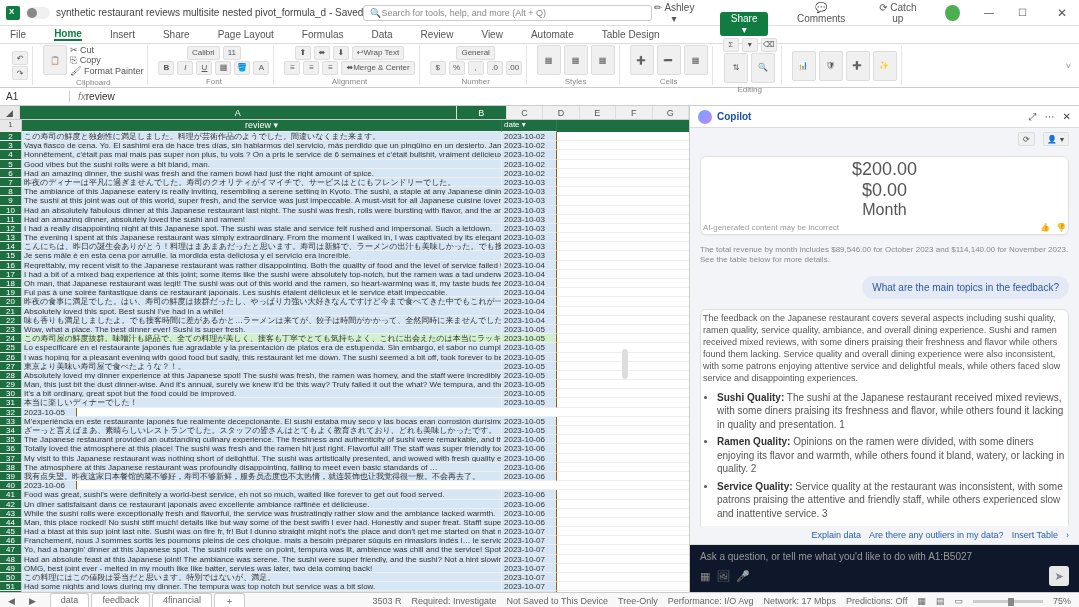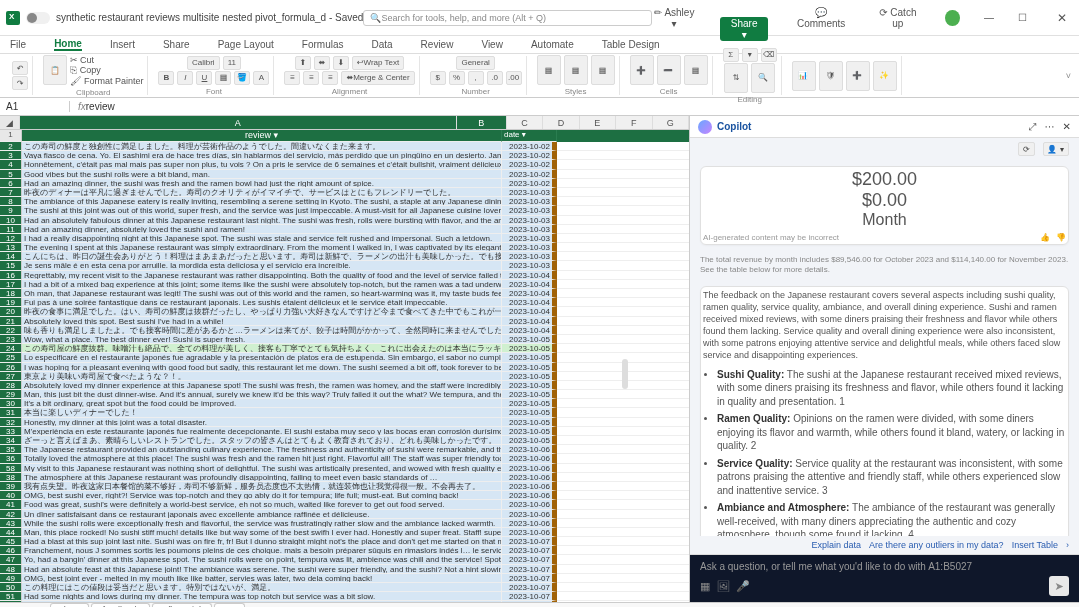--- a/index.html
+++ b/index.html
@@ -1,19 +1,19 @@
 <!DOCTYPE html>
 <html><head>
 <meta charset="utf-8">
 <style>
 * { margin:0; padding:0; box-sizing:border-box; font-family:"Segoe UI",Arial,sans-serif; }
 body { width:1079px; height:607px; background:#f5f5f5; overflow:hidden; position:relative; }
 
 
-.titlebar { height:36px; background:#fff; display:flex; align-items:center; padding:0 6px; font-size:10px; color:#444; border-bottom:1px solid #e0e0e0; }
+.titlebar { height:26px; background:#fff; display:flex; align-items:center; padding:0 6px; font-size:10px; color:#444; border-bottom:1px solid #e0e0e0; }
 .titlebar .tb-left { display:flex; align-items:center; gap:6px; flex:0 0 auto; }
 .excel-icon { width:14px; height:14px; background:#107c41; border-radius:2px; position:relative; }
 .excel-icon::after { content:"X"; color:#fff; font-size:8px; font-weight:bold; position:absolute; left:3px; top:1px; }
 .autosave { background:#f0f0f0; border-radius:8px; width:24px; height:12px; position:relative; }
 .autosave::after { content:""; width:10px; height:10px; background:#888; border-radius:50%; position:absolute; left:1px; top:1px; }
 .titlebar .search { margin:0 auto; width:300px; height:16px; background:#fff; border:1px solid #ccc; border-radius:3px; font-size:9px; color:#888; padding:0 6px; display:flex; align-items:center; }
 .tb-right { display:flex; align-items:center; gap:24px; margin-left:auto; font-size:10px; color:#555;text-align:center; }
 .avatar { width:16px; height:16px; background:#4caf50; border-radius:50%; }
 .share-btn { background:#107c41; color:#fff; padding:1px 8px; border-radius:3px; font-size:10px;margin-top:23px; }
 .close-btn { font-size:12px; padding:0 6px; }
@@ -54,21 +54,21 @@
 .grid-head2 .rowhdr { width:22px; background:#e8e8e8; color:#555; border-right:1px solid #ccc; text-align:center; }
 .grid-head2 .cell-a { width:480px; text-align:center; padding:0 4px; border-right:1px solid #2a7d50; }
 .grid-head2 .cell-b { width:55px; text-align:left; border-right:1px solid #2a7d50; }
 .rows { overflow:hidden; }
 .row { display:flex; height:9.2px; font-size:8px; line-height:9px; color:#333; }
 .row.sel .cell-a, .row.sel .cell-b { background:#d6e6f4; }
 .row.active .cell-a, .row.active .cell-b { background:#d0f0d0; }
 .rowhdr { width:22px; background:#e8e8e8; color:#555; border-right:1px solid #ccc; border-bottom:1px solid #eee; text-align:center; font-size:8px; }
 .rowhdr.sel { background:#1d6f42; color:#fff; }
 .cell-a { width:480px; padding:0 2px; border-right:1px solid #eee; border-bottom:1px solid #eee; white-space:nowrap; overflow:hidden; }
-.cell-b { width:55px; padding:0 2px; border-right:5px solid #a16207; border-bottom:1px solid #eee; text-align:right; font-size:8px; }
+.cell-b { width:55px; padding:0 2px; border-right:1px solid #a16207; border-bottom:1px solid #eee; text-align:left; font-size:8px; }
 .cell-rest { flex:1; border-bottom:1px solid #eee; }
 .resize-handle { position:absolute; left:622px; top:50%; width:6px; height:30px; background:#ddd; border-radius:3px; cursor:col-resize; }
 
 
 .copilot { width:390px; background:#f2f4f8; border-left:1px solid #ccc; display:flex; flex-direction:column; font-size:10px; color:#444; }
 .cp-header { height:22px; display:flex; align-items:center; justify-content:space-between; padding:0 8px; border-bottom:1px solid #ddd; background:#fff; }
 .cp-header .title { display:flex; gap:5px; align-items:center; font-weight:600; color:#1a53a0; }
 .cp-logo { width:14px; height:14px; border-radius:50%; background:linear-gradient(135deg,#6aa6ff,#c585ff); }
 .cp-body { flex:1; overflow-y:auto; padding:6px 10px; display:flex; flex-direction:column; gap:10px; }
 .card { background:#fff; border:1px solid #e0e0e0; border-radius:6px; padding:2px; box-shadow:0 1px 2px rgba(0,0,0,0.04); }
@@ -450,21 +450,20 @@
           <div class="cell-rest"></div>
         </div>
         <div class="row sel">
           <div class="rowhdr sel">31</div>
           <div class="cell-a">本当に楽しいディナーでした！</div>
           <div class="cell-b">2023-10-05</div>
           <div class="cell-rest"></div>
         </div>
         <div class="row sel">
           <div class="rowhdr sel">32</div>
-          <div class="cell-a">Honestly, my dinner at this joint was a total disaster.</div>
           <div class="cell-b">2023-10-05</div>
           <div class="cell-rest"></div>
         </div>
         <div class="row sel">
           <div class="rowhdr sel">33</div>
           <div class="cell-a">M'experiència en este restaurante japonés fue realmente decepcionante. El sushi estaba muy seco y las bocas eran corrosión durísimo. Además, el servicio fue lento y poco amable.</div>
           <div class="cell-b">2023-10-05</div>
           <div class="cell-rest"></div>
         </div>
         <div class="row sel">
@@ -479,40 +478,39 @@
           <div class="cell-b">2023-10-06</div>
           <div class="cell-rest"></div>
         </div>
         <div class="row sel">
           <div class="rowhdr sel">36</div>
           <div class="cell-a">Totally loved the atmosphere at this place! The sushi was fresh and the ramen hit just right. Flavorful all! The staff was super friendly too making the whole experience even better! :)</div>
           <div class="cell-b">2023-10-06</div>
           <div class="cell-rest"></div>
         </div>
         <div class="row sel">
-          <div class="rowhdr sel">58</div>
+          <div class="rowhdr sel">37</div>
           <div class="cell-a">My visit to this Japanese restaurant was nothing short of delightful. The sushi was artistically presented, and wowed with fresh quality every time. The atmosphere was peaceful and the staff perfectly corr…</div>
           <div class="cell-b">2023-10-06</div>
           <div class="cell-rest"></div>
         </div>
         <div class="row sel">
           <div class="rowhdr sel">38</div>
           <div class="cell-a">The atmosphere at this Japanese restaurant was profoundly disappointing, failing to meet even basic standards of …</div>
           <div class="cell-b">2023-10-06</div>
           <div class="cell-rest"></div>
         </div>
         <div class="row sel">
           <div class="rowhdr sel">39</div>
           <div class="cell-a">我有点失望。昨夜这家日本餐馆的菜不够好，寿司不够新鲜，服务员态度也不太热情，就连装饰也让我觉得很一般。不会再去了。</div>
           <div class="cell-b">2023-10-06</div>
           <div class="cell-rest"></div>
         </div>
         <div class="row sel">
           <div class="rowhdr sel">40</div>
-          <div class="cell-a">OMG, best sushi ever, right?! Service was top-notch and they go ably do it for tempura; life full; must-eat. But coming back!</div>
           <div class="cell-b">2023-10-06</div>
           <div class="cell-rest"></div>
         </div>
         <div class="row sel">
           <div class="rowhdr sel">41</div>
           <div class="cell-a">Food was great, sushi's were definitely a world-best service, eh not so much, waited like forever to get out food served.</div>
           <div class="cell-b">2023-10-06</div>
           <div class="cell-rest"></div>
         </div>
         <div class="row sel">
@@ -608,20 +606,21 @@
         <div class="month-label">Month</div>
         <div class="ai-note">
             <span>AI-generated content may be incorrect</span>
             <span class="icons">
               <span>👍</span>
               <span>👎</span>
             </span>
           </div>
       </div>
       <div class="small-note">The total revenue by month includes $89,546.00 for October 2023 and $114,140.00 for November 2023. See the table below for more details.</div>
+      <div class="user-bubble">What are the main topics in the feedback?</div>
       <div class="card">
         <div class="small-note" style="font-size:9px;color:#555;line-height:1.35;margin-bottom:6px;">The feedback on the Japanese restaurant covers several aspects including sushi quality, ramen quality, service quality, ambiance, and overall dining experience. Sushi and ramen received mixed reviews, with some diners praising their freshness and flavor while others found them lacking. Service quality and overall dining experience were also inconsistent, with some patrons enjoying attentive service and delightful meals, while others faced slow service and disappointing experiences.</div>
         <ul class="bullets" id="bullets">
             <li><b>Sushi Quality:</b> The sushi at the Japanese restaurant received mixed reviews, with some diners praising its freshness and flavor, while others found it lacking in quality and presentation. 1</li>
             <li><b>Ramen Quality:</b> Opinions on the ramen were divided, with some diners enjoying its flavor and warmth, while others found it bland, watery, or lacking in quality. 2</li>
             <li><b>Service Quality:</b> Service quality at the restaurant was inconsistent, with some patrons praising the attentive and friendly staff, while others experienced slow and inattentive service. 3</li>
             <li><b>Ambiance and Atmosphere:</b> The ambiance of the restaurant was generally well-received, with many diners appreciating the authentic and cozy atmosphere, though some found it lacking. 4</li>
           </ul>
 
       </div>

